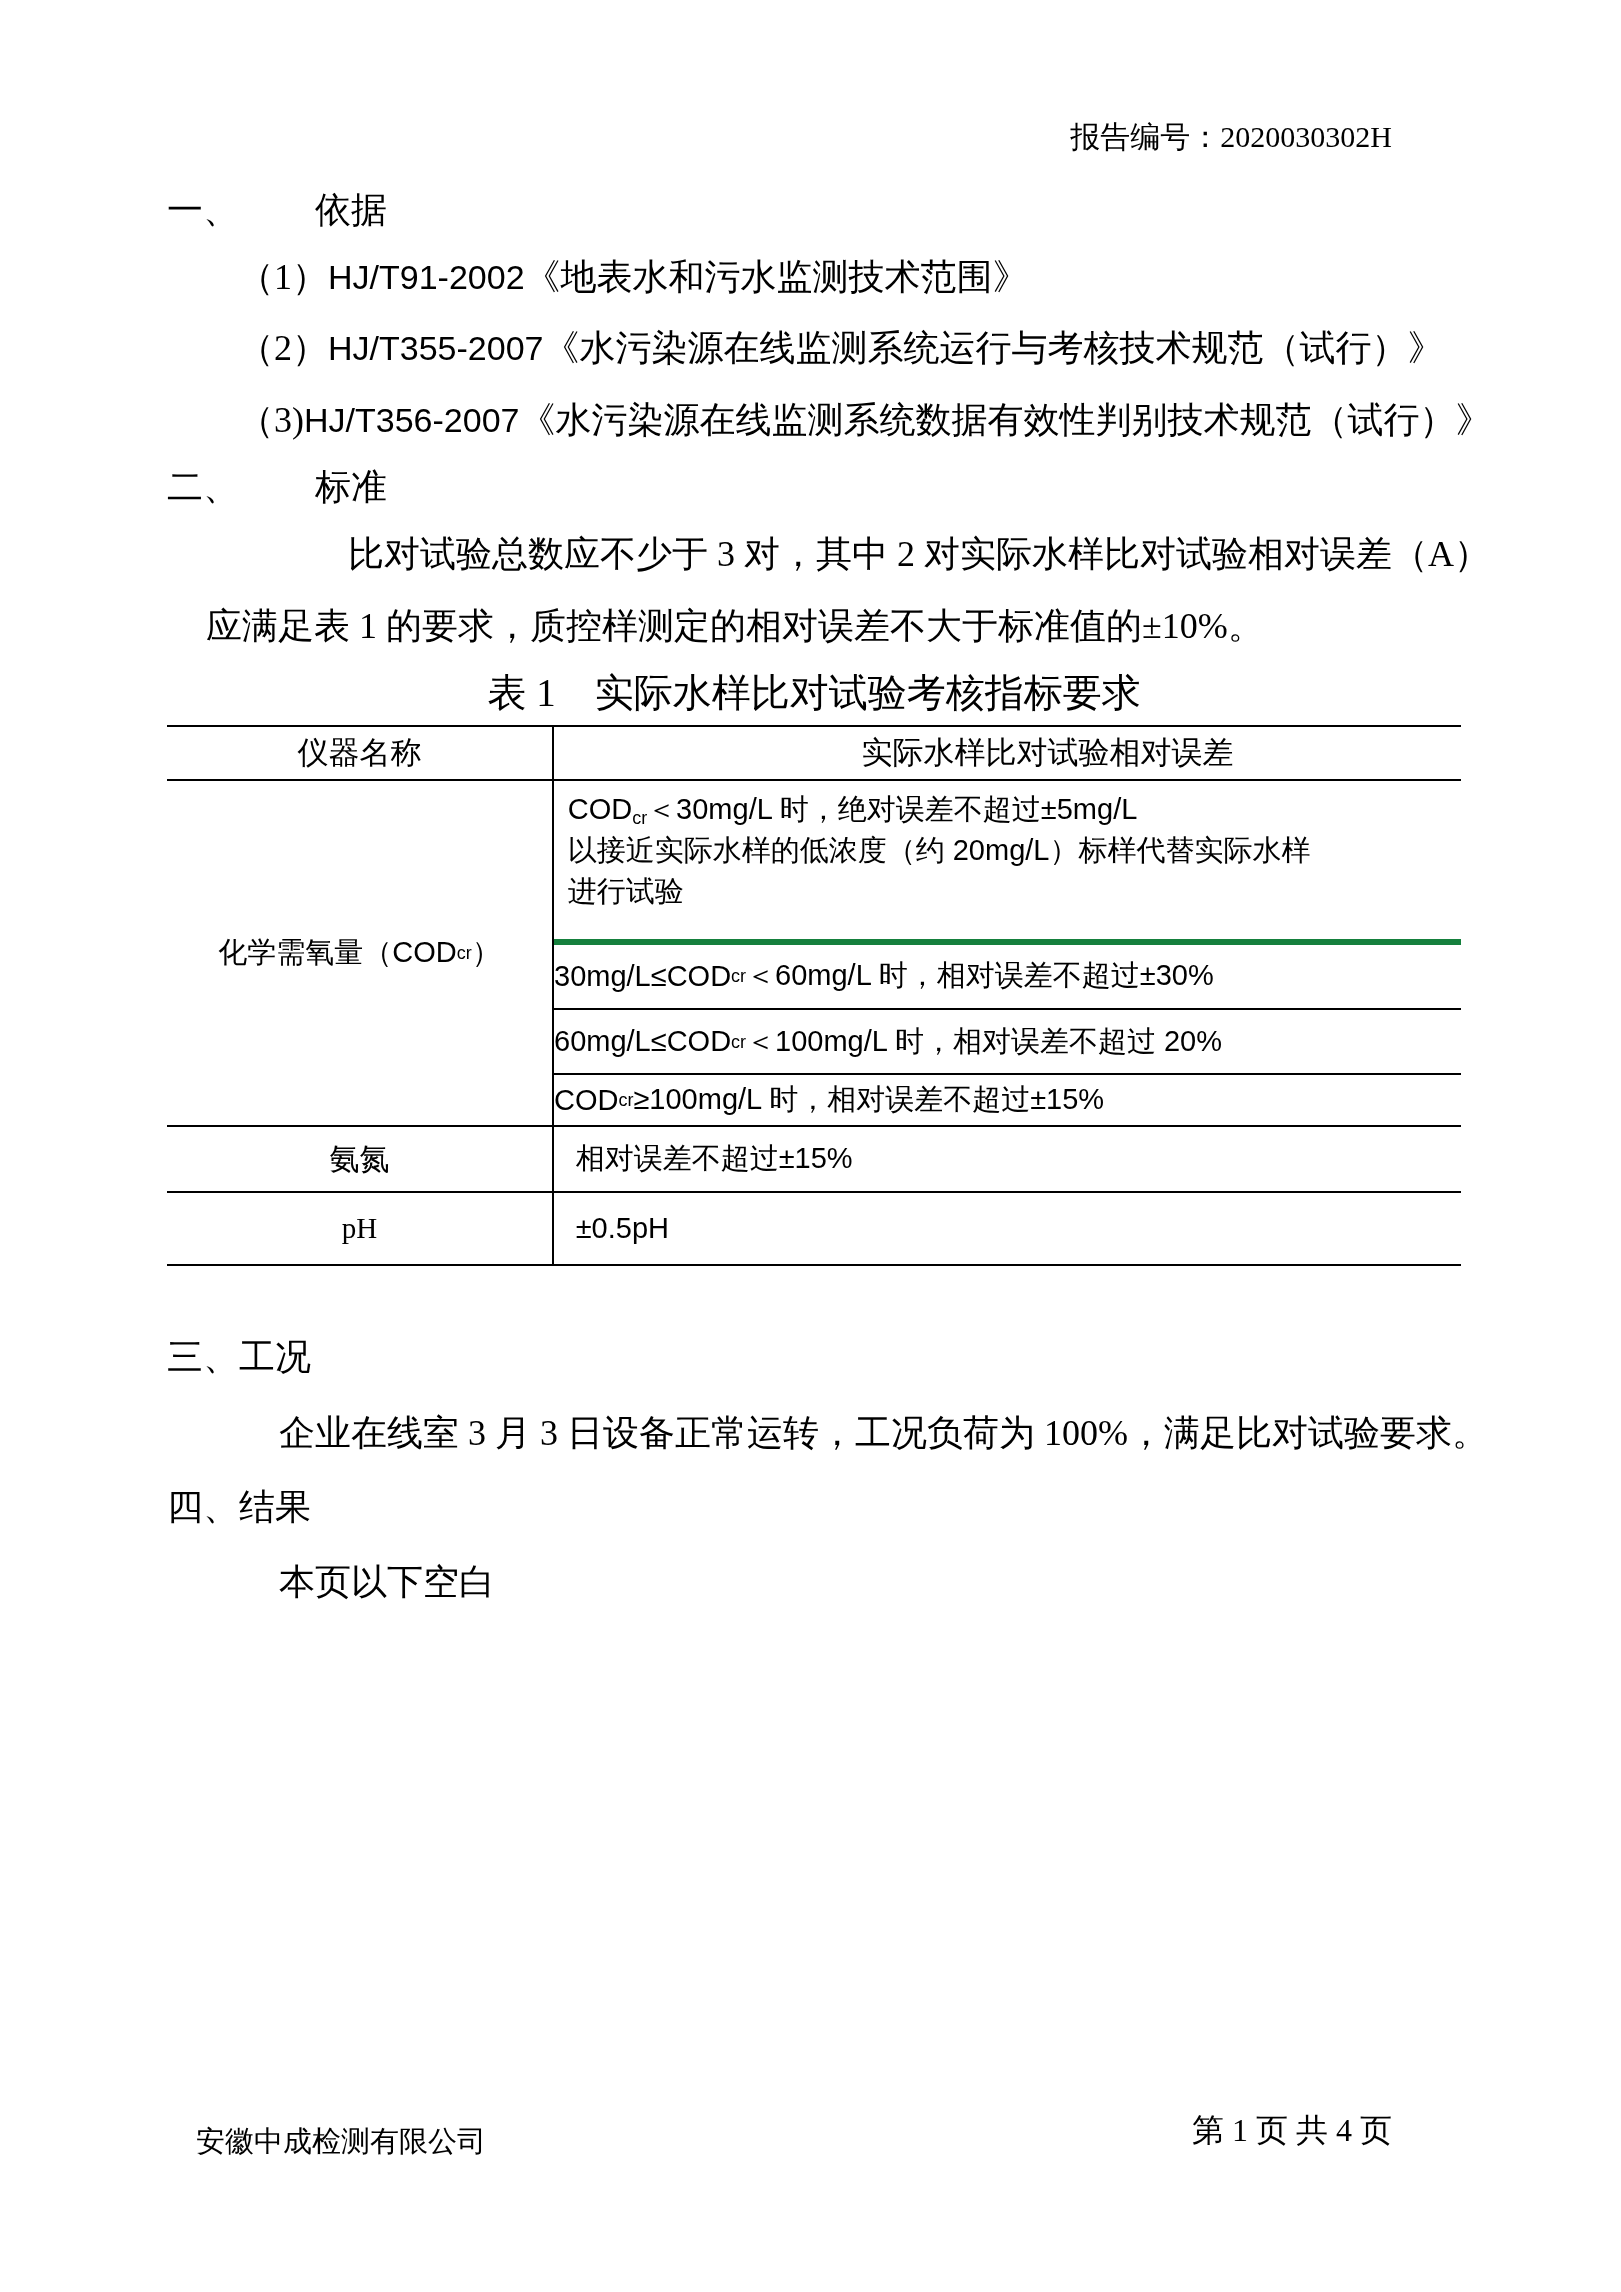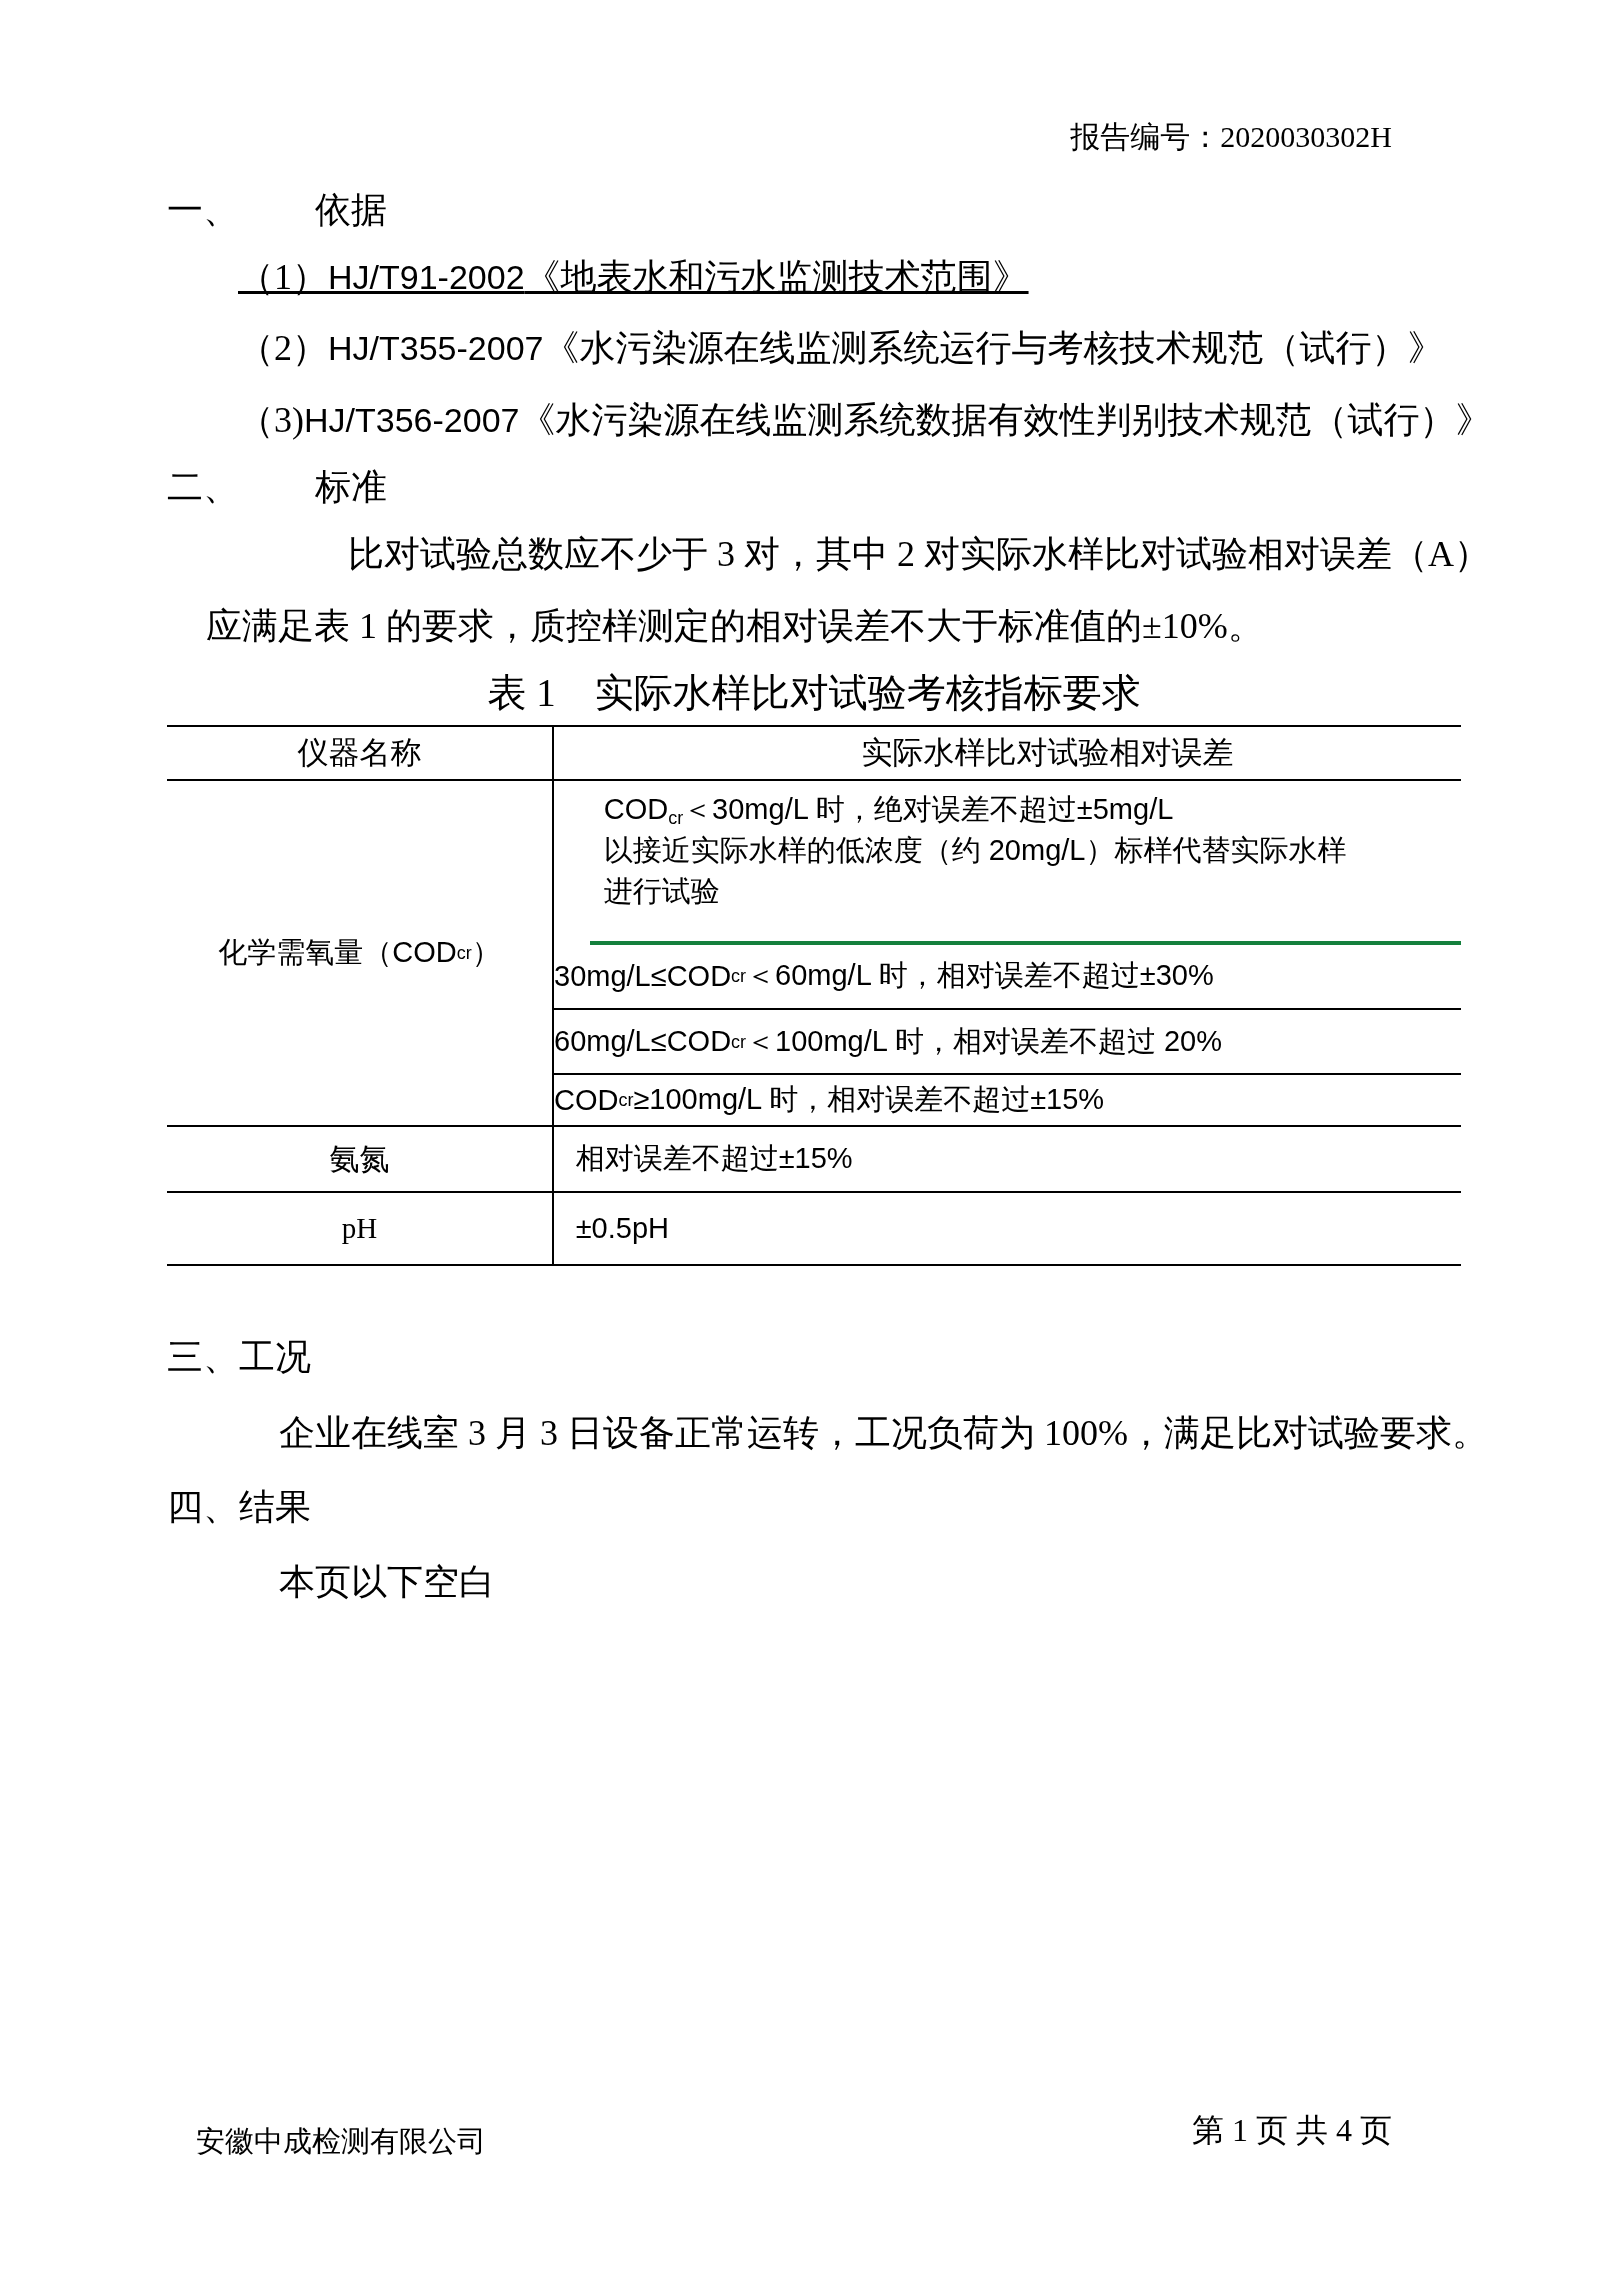--- a/index.html
+++ b/index.html
@@ -14,21 +14,21 @@
   .abs{position:absolute;white-space:nowrap;}
   .report{top:114px;right:229px;font-size:30px;line-height:45px;}
   .heading{font-size:36px;line-height:45px;}
   .h-s1{left:167px;top:188px;}
   .h-s2{left:167px;top:465px;}
   .h-s3{left:167px;top:1335px;}
   .h-s4{left:167px;top:1485px;}
   .h-gap{margin-left:76px;}
   .body-text{font-size:36px;line-height:45px;}
   .latin-sans{font-family:"Liberation Sans","DejaVu Sans",sans-serif;font-size:34px;}
-  .item1{left:238px;top:255px;text-decoration:underline;}
+  .item1{left:238px;top:255px;}
   .item2{left:238px;top:326px;}
   .item3{left:238px;top:398px;}
   .para1{left:348px;top:532px;}
   .para2{left:206px;top:604px;font-family:Liberation Serif, serif;}
   .s3para{left:279px;top:1411px;}
   .blanknote{left:279px;top:1560px;}
   .tbl-title{left:167px;top:669px;width:1294px;text-align:center;font-size:39px;line-height:47px;white-space:nowrap;}
   
   .tbl{
     position:absolute;left:167px;top:725px;width:1294px;
@@ -39,21 +39,21 @@
   .trow{display:flex;border-bottom:2px solid #000;width:100%;}
   .c1{width:387px;border-right:2px solid #000;display:flex;align-items:center;justify-content:center;}
   .c2{flex:1;display:flex;flex-direction:column;}
   .hdr-row{height:54px;}
   .hdr-txt{font-size:31px;}
   .cod-row{height:346px;}
   .nh3-row{height:66px;}
   .ph-row{height:73px;}
   .cell-sans{font-family:"Liberation Sans","DejaVu Sans",sans-serif;font-size:29px;}
   .sr{width:100%;display:flex;align-items:center;padding-left:0;text-align:center;}
-  .sr1{height:165px;display:block;padding:7.8px 9.8px 0 13.7px;line-height:41px;border-bottom:4px solid #15803d;white-space:nowrap;margin-left:36px;}
+  .sr1{height:165px;display:block;padding:7.8px 9.8px 0 13.7px;line-height:41px;border-bottom:6px solid #15803d;white-space:nowrap;}
   .sr2{height:66px;border-bottom:2px solid #000;}
   .sr3{height:66px;border-bottom:2px solid #000;}
   .sr4{height:50px;}
   .vcell{display:flex;align-items:center;justify-content:center;height:100%;width:100%;margin-left:40px;}
   .nh3-label{font-size:30px;}
   .ph-label{font-size:29px;}
   .valcell{display:flex;align-items:center;padding-left:13.7px;height:100%;margin-left:8px;}
   sub.s{font-size:0.62em;vertical-align:-0.28em;line-height:0;}
   .footer-company{left:196px;top:2122px;font-size:29px;line-height:39px;}
   .footer-page{right:229px;top:2110px;font-size:32px;line-height:41px;}

